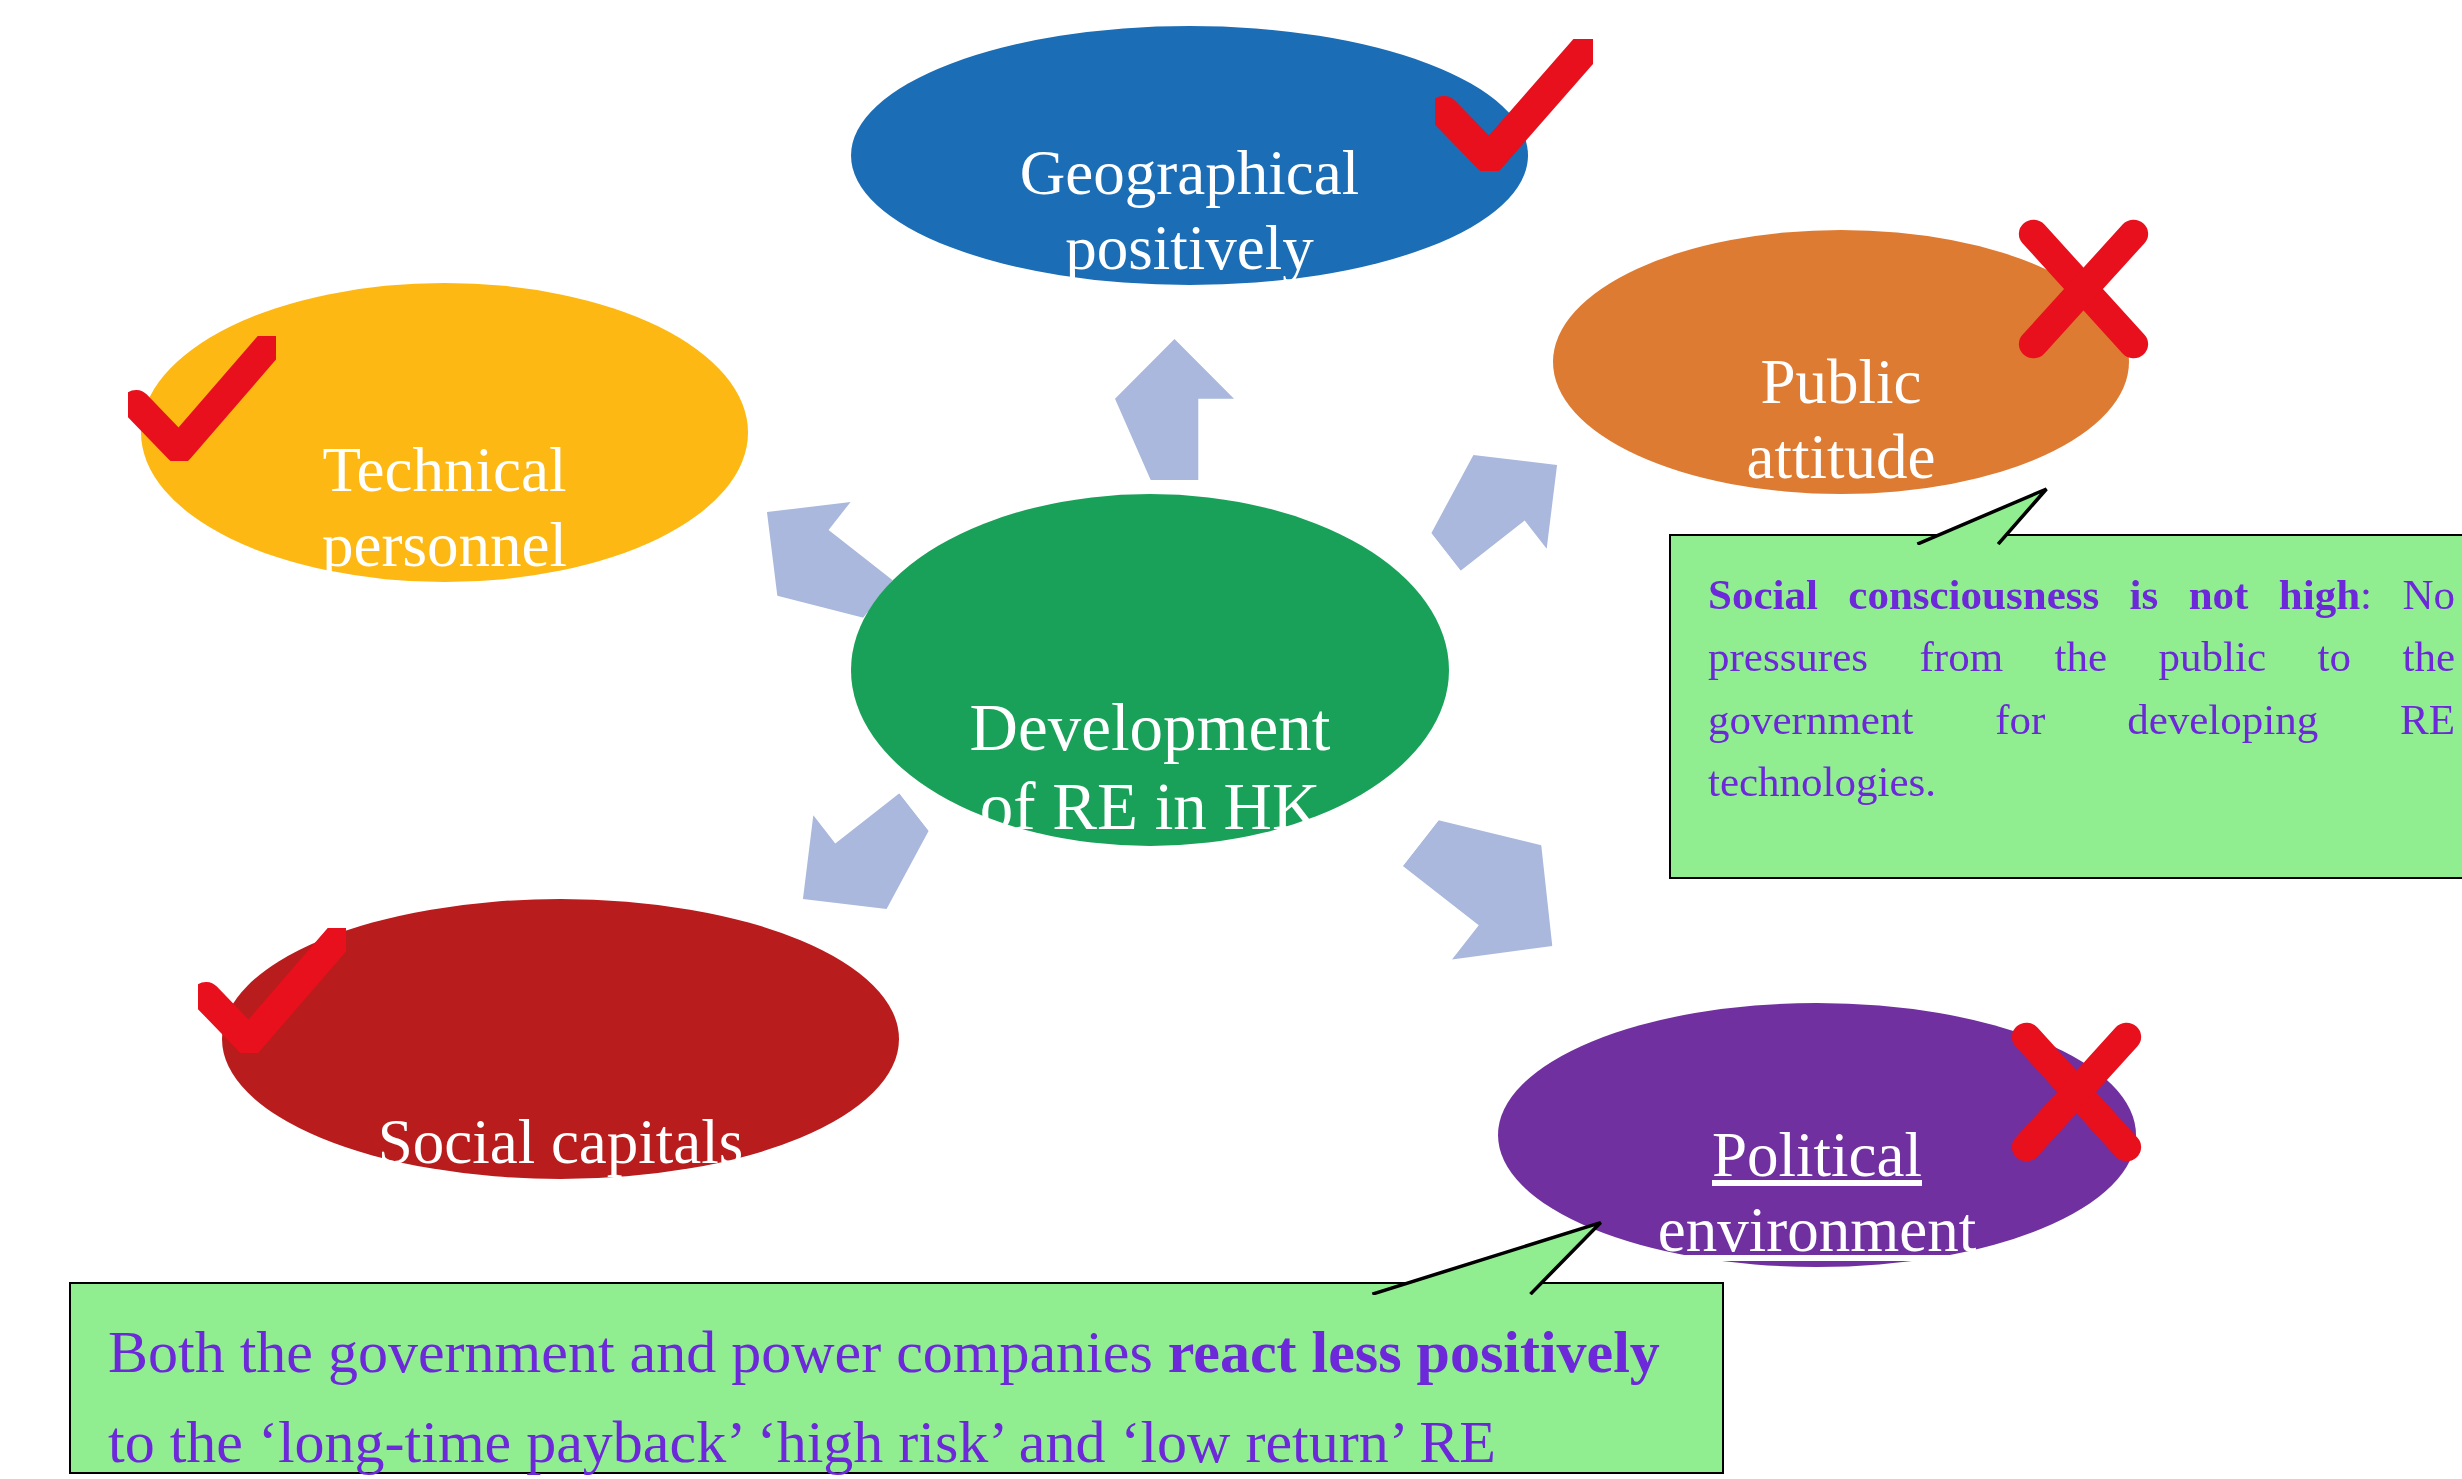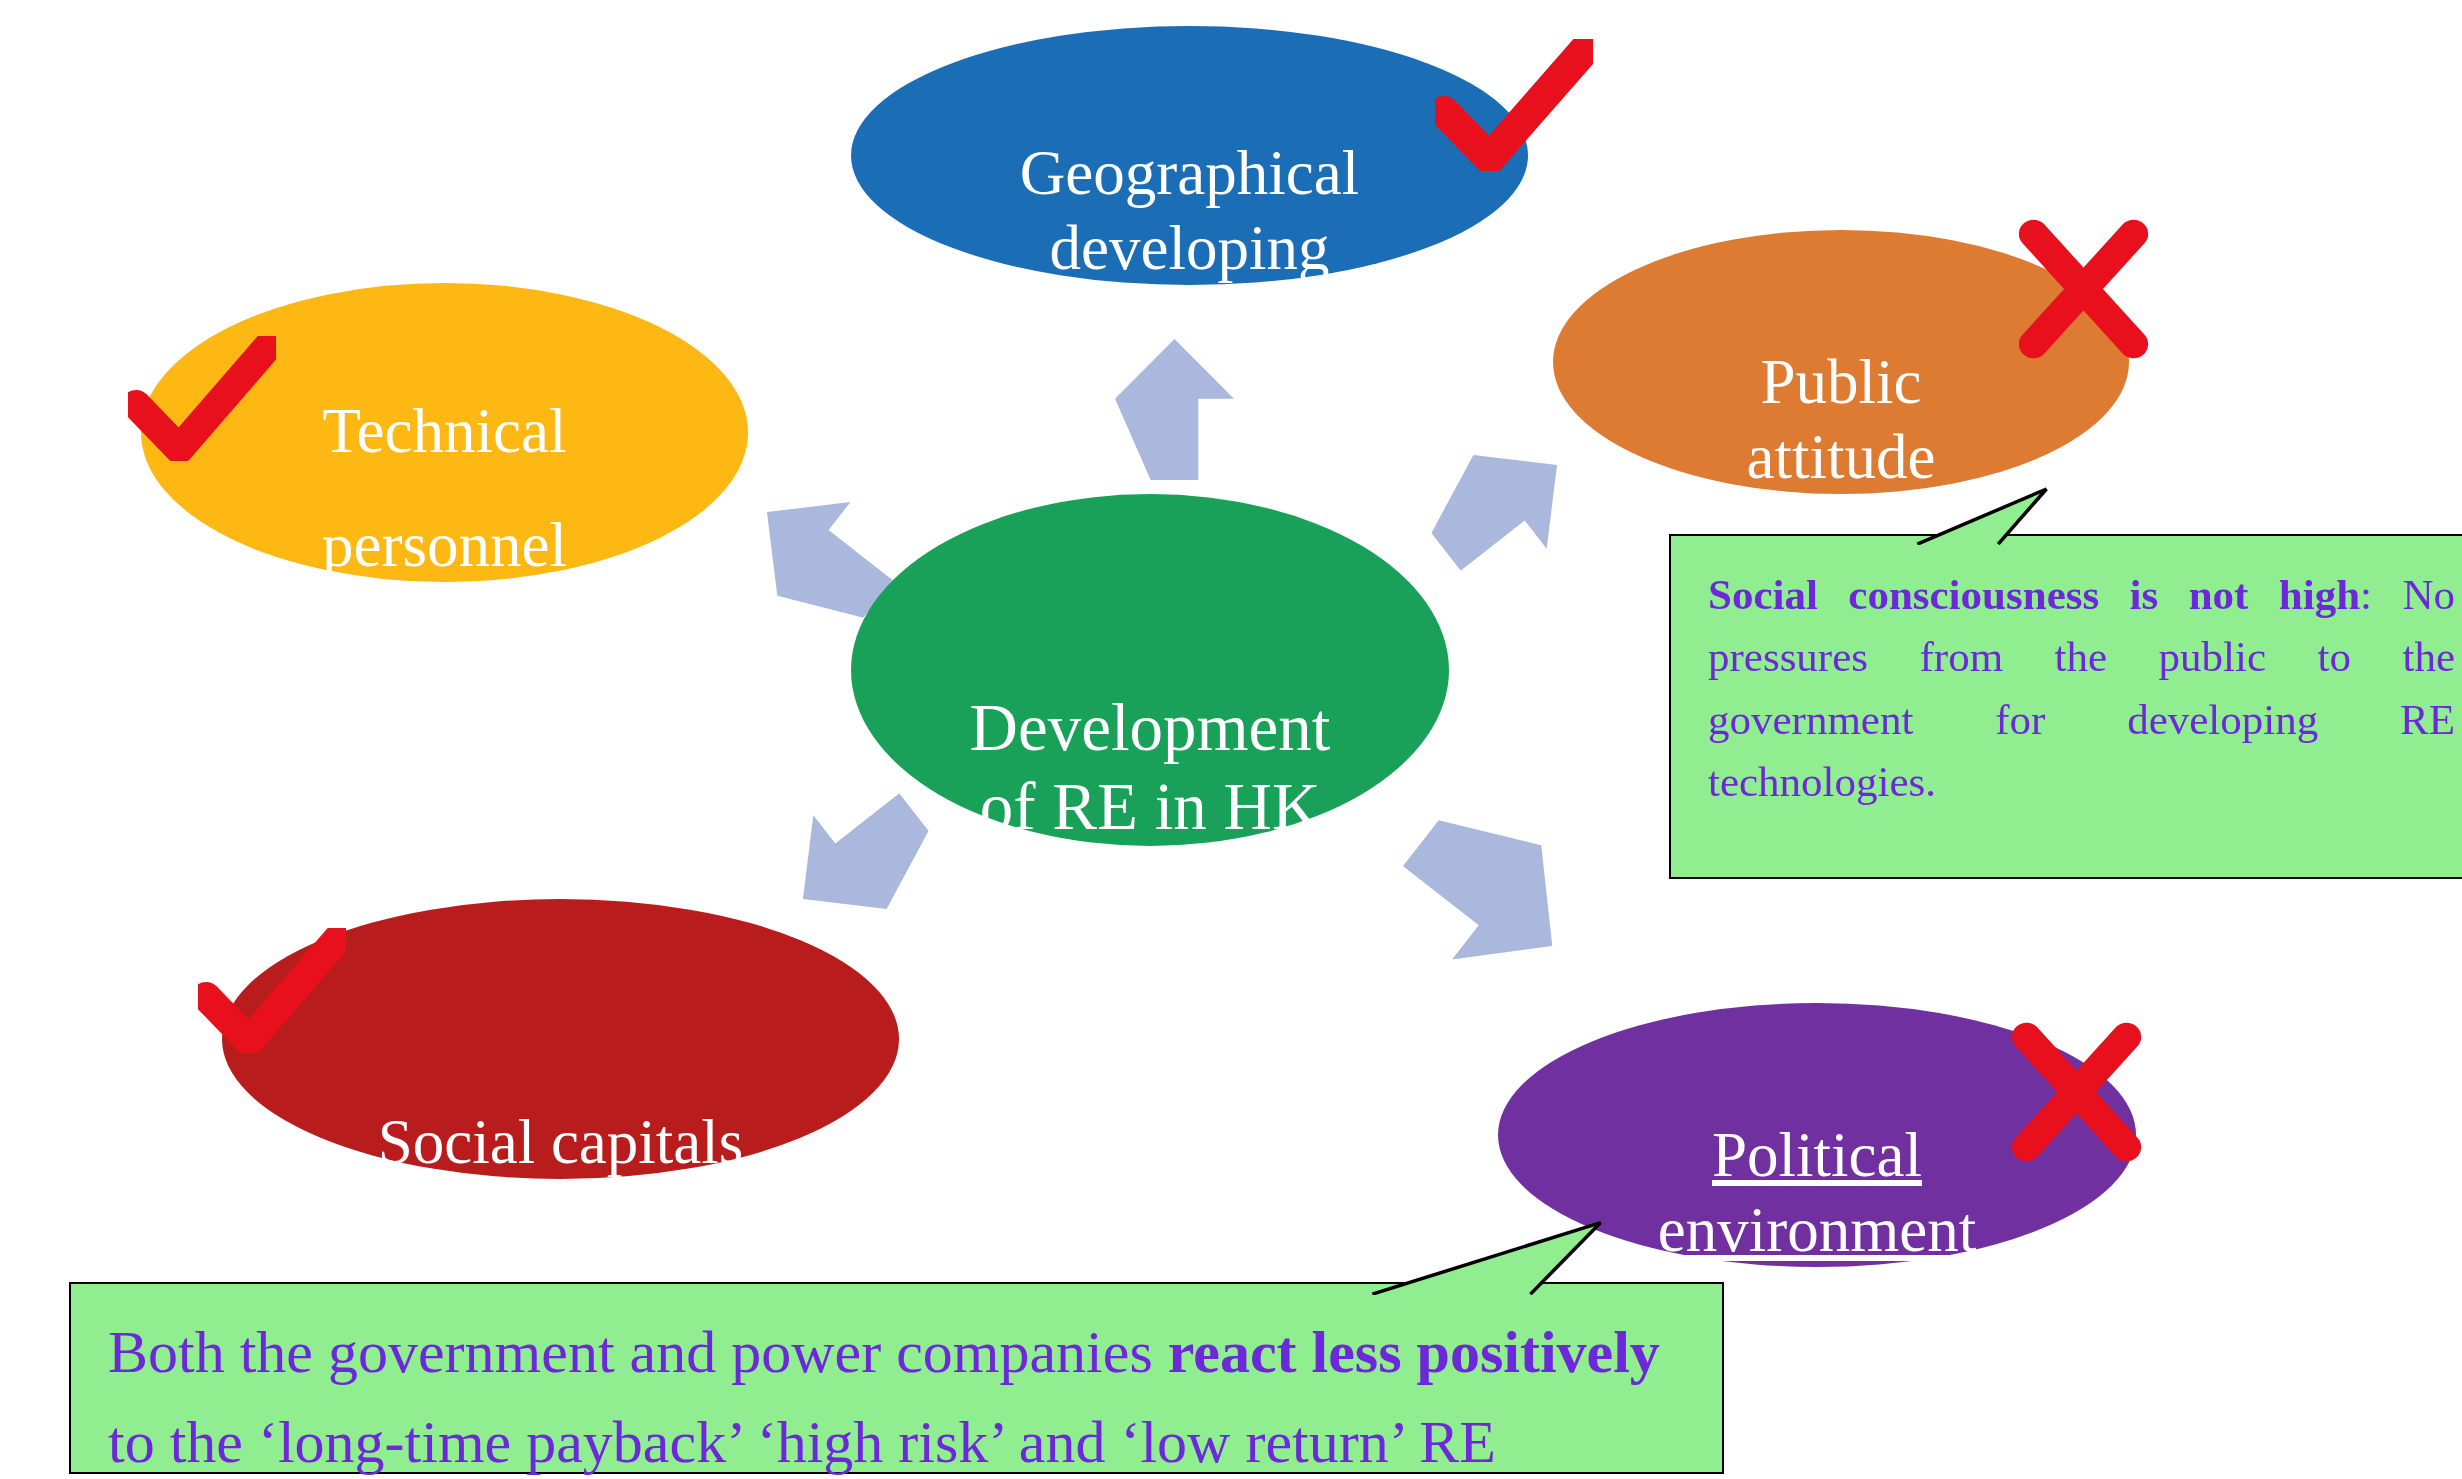--- a/index.html
+++ b/index.html
@@ -18,21 +18,21 @@
     display:flex;
     flex-direction:column;
     align-items:center;
     justify-content:flex-end;
     color:#ffffff;
     text-align:center;
     font-size:63px;
     line-height:1.18;
   }
   .el-geo       { left:851px;  top:26px;   width:677px; height:259px; background:#1B6DB6; }
-  .el-tech      { left:141px;  top:283px;  width:607px; height:299px; background:#FDB813;gap:39px; }
+  .el-tech      { left:141px;  top:283px;  width:607px; height:299px; background:#FDB813; }
   .el-public    { left:1553px; top:230px;  width:576px; height:264px; background:#DE7B33; }
   .el-center    { left:851px;  top:494px;  width:598px; height:352px; background:#19A159; font-size:67px; }
   .el-social    { left:222px;  top:899px; width:677px; height:280px; background:#b91c1c; }
   .el-political { left:1498px; top:1003px; width:638px; height:264px; background:#7030A0;text-decoration:underline; }
 
   
   .arrow { position:absolute; }
   .arrow svg { display:block; width:100%; height:100%; }
   .arrow-up        { left:1115px; top:339px; width:119px; height:141px; }
   .arrow-tech      { left:763px;  top:485px; width:119px; height:141px; transform:rotate(-52deg); }
@@ -106,21 +106,21 @@
     </svg>
   </div>
   <div class="arrow arrow-political">
     <svg viewBox="0 0 100 130" preserveAspectRatio="none">
       <polygon points="50,0 100,55 70,55 70,130 30,130 0,55" fill="#A9B8DC"></polygon>
     </svg>
   </div>
 
   <div class="ellipse el-geo">
     <span class="label-line">Geographical</span>
-    <span class="label-line">developing</span>
+    <span class="label-line">positively</span>
   </div>
 
   <div class="ellipse el-tech">
     <span class="label-line">Technical</span>
     <span class="label-line">personnel</span>
   </div>
 
   <div class="ellipse el-public">
     <span class="label-line">Public</span>
     <span class="label-line">attitude</span>

